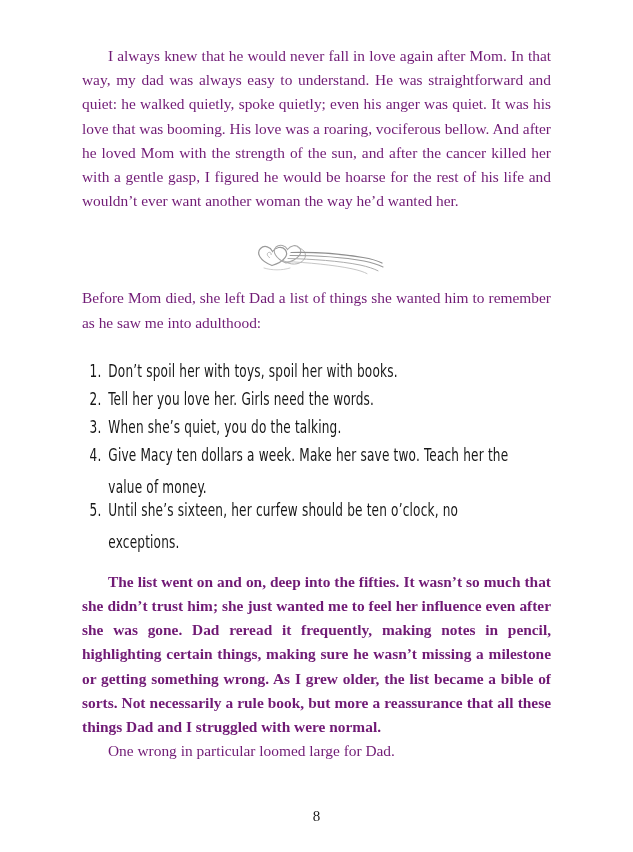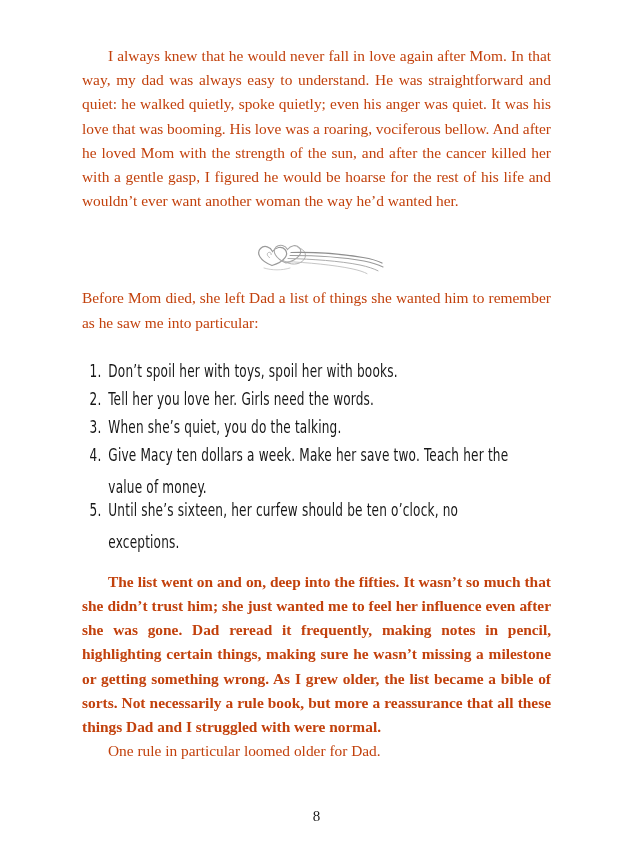--- a/index.html
+++ b/index.html
@@ -23,21 +23,21 @@
     left: 82px;
     top: 44px;
     width: 469px;
   }
   p.body-para {
     margin: 0;
     font-size: 15.4px;
     line-height: 24.2px;
     text-align: justify;
     text-justify: inter-word;
-    color: #c2410c;
+    color: #701a75;
     hyphens: none;
   }
   p.indented {
     text-indent: 26px;
   }
   p.flush {
     text-indent: 0;
   }
   
   .ornament {
@@ -135,21 +135,21 @@
           <path d="M49 17.5 C72 17 98 18.5 121 22.5 C130 24 136 26 140 28" stroke="#8e8e8e" stroke-width="1.25"></path>
           <path d="M48 20.5 C72 20.5 100 22 122 26 C131 27.8 137 30 141 32" stroke="#9b9b9b" stroke-width="1.1"></path>
           <path d="M46 23.5 C70 24 98 26 118 30 C126 31.7 132 33.8 136 35.8" stroke="#a8a8a8" stroke-width="0.95"></path>
           <path d="M43 26.5 C66 27.5 92 30 110 33.8 C117 35.3 122 37 125 38.6" stroke="#b6b6b6" stroke-width="0.8"></path>
 
           <path d="M22 33 C30 35.5 40 35.5 48 33" stroke="#c2c2c2" stroke-width="0.8"></path>
         </g>
       </svg>
     </div>
 
-    <p class="body-para flush">Before Mom died, she left Dad a list of things she wanted him to remember as he saw me into particular:</p>
+    <p class="body-para flush">Before Mom died, she left Dad a list of things she wanted him to remember as he saw me into adulthood:</p>
 
     <ul class="rules-list">
       <li class="rule-item">
         <span class="rule-num hand">1.</span>
         <span class="rule-text hand">Don’t spoil her with toys, spoil her with books.</span>
       </li>
       <li class="rule-item">
         <span class="rule-num hand">2.</span>
         <span class="rule-text hand">Tell her you love her. Girls need the words.</span>
       </li>
@@ -164,19 +164,19 @@
       <li class="rule-item">
         <span class="rule-num hand">5.</span>
         <span class="rule-text hand">Until she’s sixteen, her curfew should be ten o’clock, no exceptions.</span>
       </li>
     </ul>
 
     <div class="list-spacer"></div>
 
     <p class="body-para indented post-list">The list went on and on, deep into the fifties. It wasn’t so much that she didn’t trust him; she just wanted me to feel her influence even after she was gone. Dad reread it frequently, making notes in pencil, highlighting certain things, making sure he wasn’t missing a milestone or getting something wrong. As I grew older, the list became a bible of sorts. Not necessarily a rule book, but more a reassurance that all these things Dad and I struggled with were normal.</p>
 
-    <p class="body-para indented">One rule in particular loomed older for Dad.</p>
+    <p class="body-para indented">One wrong in particular loomed large for Dad.</p>
 
   </div>
 
   <div class="page-number">8</div>
 
 </div>
 
 </body></html>

